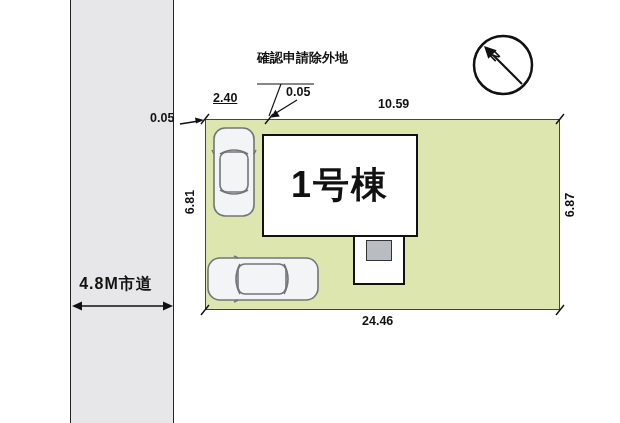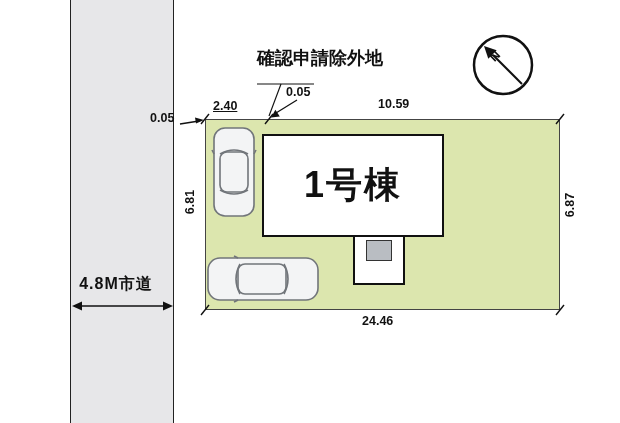--- a/index.html
+++ b/index.html
@@ -10,33 +10,33 @@
   .abs{position:absolute;}
   
   #road{left:70px;top:0;width:104px;height:423px;background:#e7e7e9;
         border-left:1.5px solid #222;border-right:1.5px solid #222;box-sizing:border-box;}
   #road-label{left:70px;top:274px;width:92px;text-align:center;
               font-size:16px;font-weight:bold;letter-spacing:1px;}
   
   #lot{left:205px;top:119px;width:355px;height:191px;background:#dce6ae;
        border:1px solid #444;box-sizing:border-box;}
   
-  #building{left:262px;top:134px;width:182px;height:103px;background:#ffffff;
+  #building{left:262px;top:134px;width:156px;height:103px;background:#ffffff;
             border:2.5px solid #111;box-sizing:border-box;
             display:flex;align-items:center;justify-content:center;}
   #building-label{font-size:36px;font-weight:bold;letter-spacing:2px;}
   
   #entrance{left:353px;top:235px;width:52px;height:50px;background:#ffffff;
             border:2px solid #111;box-sizing:border-box;}
   #entrance-door{width:26px;height:21px;margin:3px auto 0 auto;background:#b9bdc2;
                  border:1px solid #333;box-sizing:border-box;}
   
   .dim{font-size:12.5px;font-weight:bold;white-space:nowrap;}
   .vdim{transform:rotate(-90deg);transform-origin:center center;width:40px;text-align:center;}
-  #note{left:257px;top:50px;font-size:18px;font-weight:bold;line-height:16px;}
+  #note{left:257px;top:50px;font-size:13px;font-weight:bold;line-height:16px;}
   #note .l2{padding-left:8px;}
   svg{position:absolute;left:0;top:0;pointer-events:none;}
 </style>
 </head>
 <body>
 
 <div id="canvas">
 
   <div class="abs" id="road"></div>
   <div class="abs" id="road-label">4.8M市道</div>
@@ -109,20 +109,20 @@
       <polygon points="-19,-19 -6.3,-14.7 -14.7,-6.3" fill="#111"></polygon>
       <text transform="rotate(-45)" x="-4" y="-8" font-size="13" font-weight="bold" fill="#111" font-family="Liberation Sans, DejaVu Sans, sans-serif">N</text>
     </g>
   </svg>
 
   <div class="abs" id="note">
     <div class="l1">確認申請除外地</div>
   </div>
 
   <div class="abs dim" style="left:150px;top:111px;">0.05</div>
-  <div class="abs dim" style="left:213px;top:99px;text-decoration:underline;">2.40</div>
+  <div class="abs dim" style="left:213px;top:91px;text-decoration:underline;">2.40</div>
   <div class="abs dim" style="left:286px;top:85px;">0.05</div>
   <div class="abs dim" style="left:378px;top:97px;">10.59</div>
   <div class="abs dim vdim" style="left:170px;top:195px;">6.81</div>
   <div class="abs dim vdim" style="left:550px;top:198px;">6.87</div>
   <div class="abs dim" style="left:362px;top:314px;">24.46</div>
 
 </div>
 
 </body></html>

